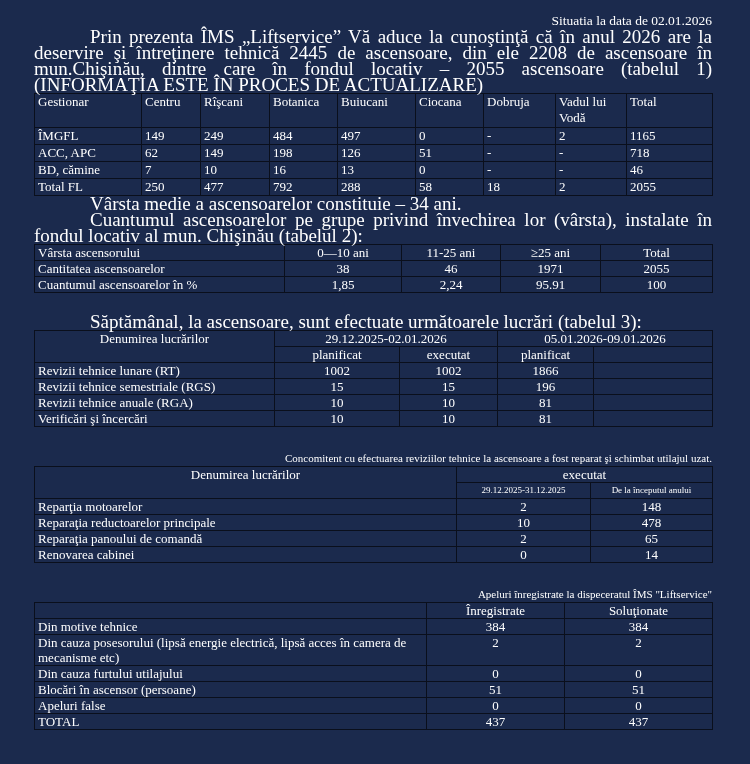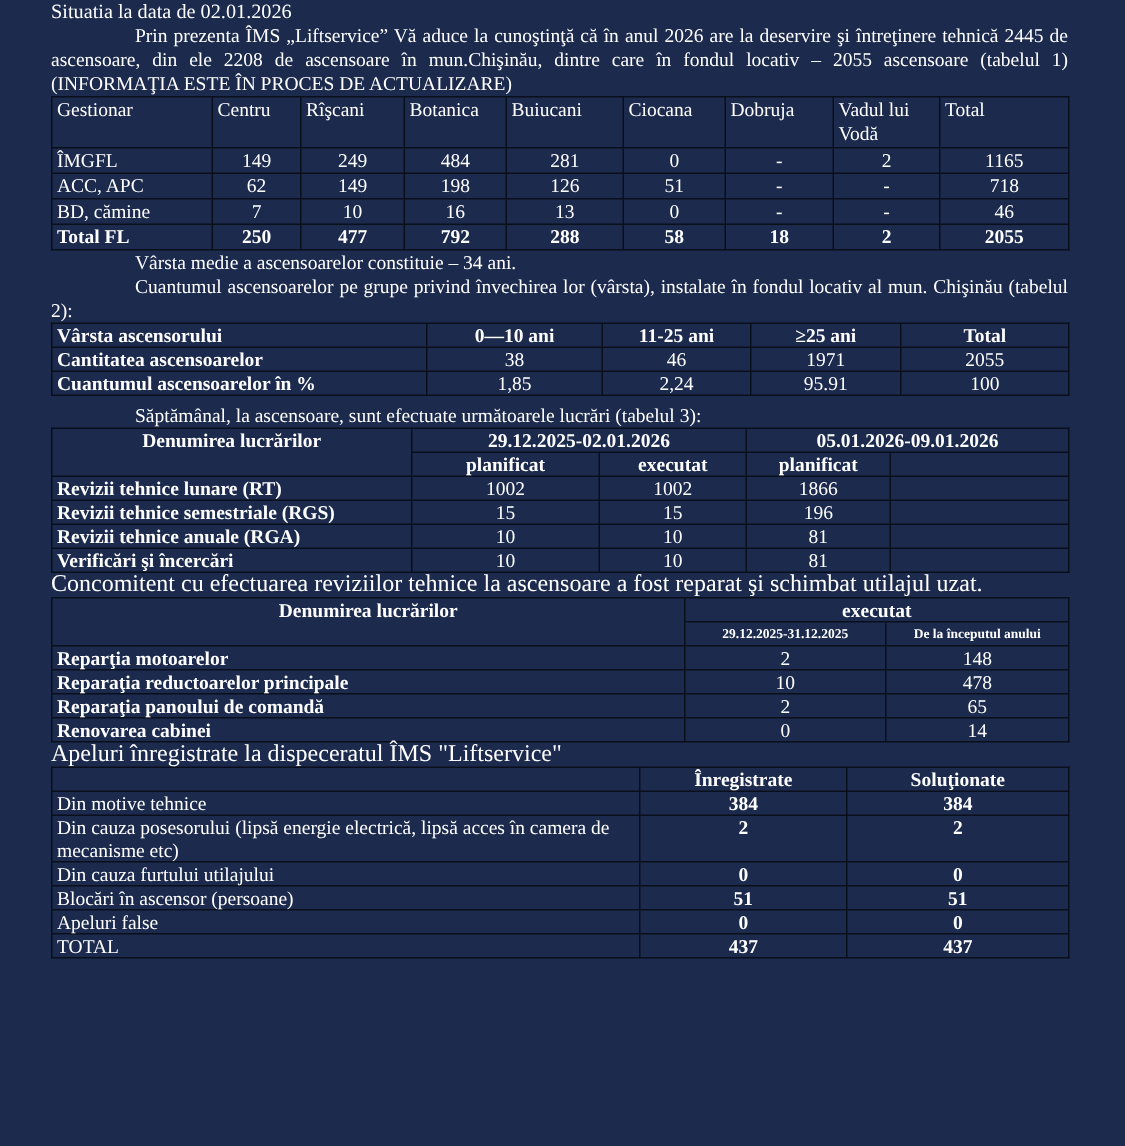--- a/index.html
+++ b/index.html
@@ -6,39 +6,39 @@
   body {
     width: 750px; height: 764px;
     background: #1b2a4d;
     color: #ffffff;
     font-family: "Liberation Serif", serif;
     font-size: 13px;
     position: relative;
     overflow: hidden;
   }
   .page { position: absolute; left: 34px; top: 0; width: 678px; }
-  .title { text-align: left; margin-top: 0; height: 16px; line-height: 16px; font-size: 13.5px; }
-  .para { text-align: justify; line-height: 16px; font-size: 13px; }
+  .title { text-align: right; margin-top: 13px; height: 16px; line-height: 16px; font-size: 13.5px; }
+  .para { text-align: justify; line-height: 16px; font-size: 19px; }
   .indent { text-indent: 56px; }
   table { border-collapse: collapse; width: 100%; table-layout: fixed; padding-left: 24px; }
   td, th {
     border: 1.5px solid #0a0f1c;
     padding: 0 3px;
     font-weight: normal;
     height: 15px;
     line-height: 15px;
     vertical-align: top;
     font-size: 13px;
   }
-  .b { font-weight: bold; }
-  .r { text-align: center; }
+  .b { font-weight: normal; }
+  .r { text-align: left; }
   .c { text-align: center; }
   .small { font-size: 9px; }
   #t1 td { line-height: 16px; height: 16px; }
-  .center-line { text-align: left; line-height: 16px; font-size: 16px; }
+  .center-line { text-align: right; line-height: 16px; font-size: 11px; margin-top: 23px; }
 </style>
 </head>
 <body>
 
 <div class="page">
   <div class="title">Situatia    la data de 02.01.2026</div>
   <div class="para indent">Prin prezenta ÎMS „Liftservice” Vă aduce la cunoştinţă că în anul 2026  are la deservire şi întreţinere tehnică 2445 de ascensoare, din ele 2208 de ascensoare în mun.Chişinău, dintre care în fondul locativ – 2055 ascensoare (tabelul 1) (INFORMAŢIA ESTE ÎN PROCES DE ACTUALIZARE)</div>
 
   <table id="t1">
     <colgroup>
@@ -62,21 +62,21 @@
       <td>Ciocana</td>
       <td>Dobruja</td>
       <td>Vadul lui Vodă</td>
       <td>Total</td>
     </tr>
     <tr>
       <td>ÎMGFL</td>
       <td class="r">149</td>
       <td class="r">249</td>
       <td class="r">484</td>
-      <td class="r">281</td>
+      <td class="r">497</td>
       <td class="r">0</td>
       <td class="r">-</td>
       <td class="r">2</td>
       <td class="r">1165</td>
     </tr>
     <tr>
       <td>ACC, APC</td>
       <td class="r">62</td>
       <td class="r">149</td>
       <td class="r">198</td>
@@ -140,21 +140,21 @@
     <tr>
       <td class="b">Cuantumul ascensoarelor în %</td>
       <td class="c">1,85</td>
       <td class="c">2,24</td>
       <td class="c">95.91</td>
       <td class="c">100</td>
     </tr>
   </tbody>
     </table>
 
-  <div class="para indent" style="margin-top:5px">Săptămânal, la ascensoare, sunt efectuate următoarele lucrări (tabelul 3):</div>
+  <div class="para indent" style="margin-top:21px">Săptămânal, la ascensoare, sunt efectuate următoarele lucrări (tabelul 3):</div>
 
   <table>
     <colgroup>
       <col style="width:240px">
         <col style="width:125px">
         <col style="width:98px">
         <col style="width:96px">
         <col style="width:119px">
     </colgroup>
     <tbody>

